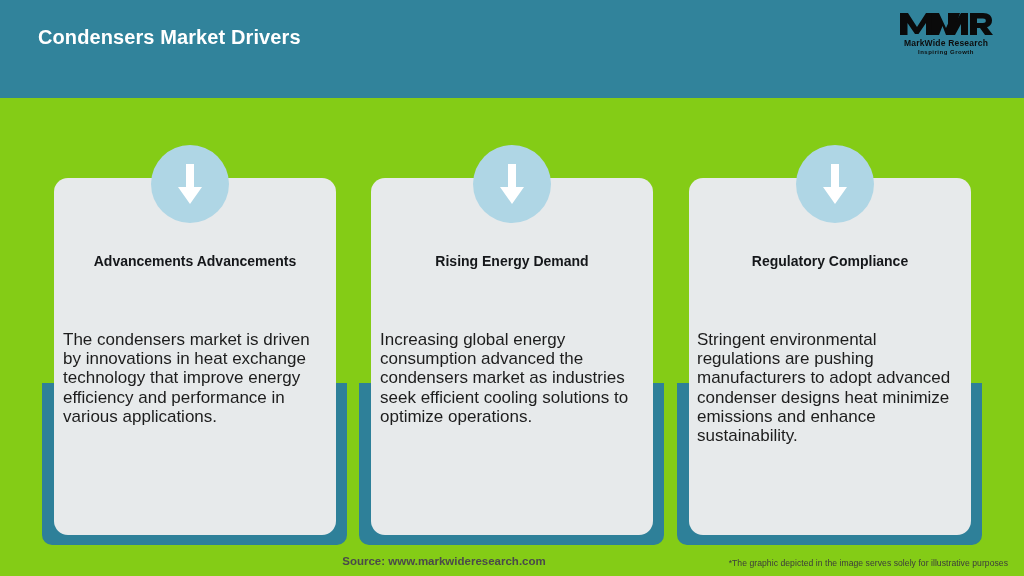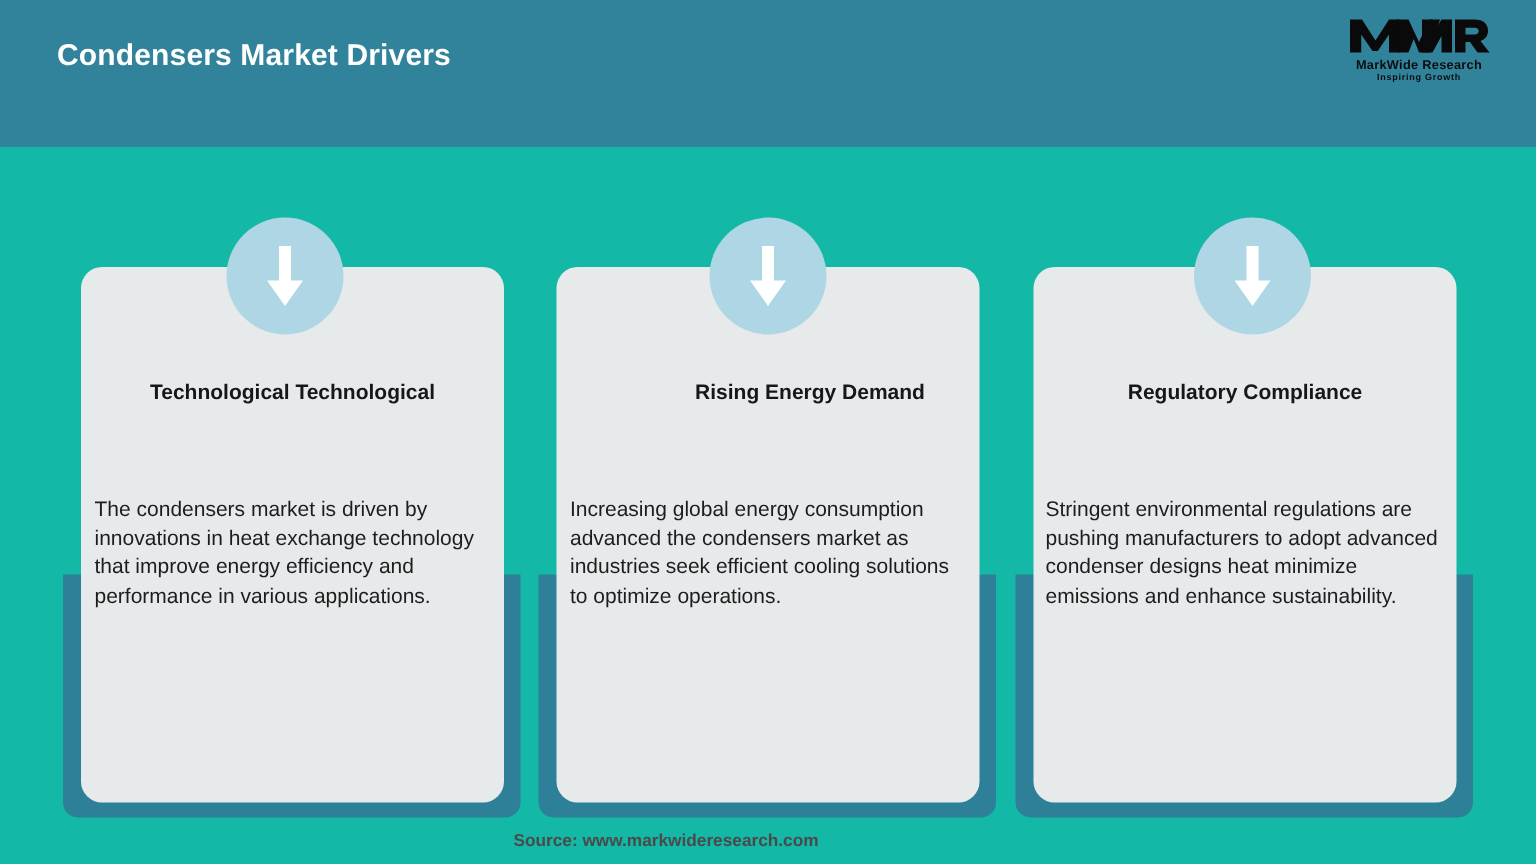--- a/index.html
+++ b/index.html
@@ -2,21 +2,21 @@
 <html><head>
 <meta charset="utf-8">
 <style>
   * { box-sizing: border-box; margin: 0; padding: 0; }
   html, body {
     width: 1024px; height: 576px;
     background: #ffffff;
     font-family: "Liberation Sans", sans-serif;
     overflow: hidden;
   }
-  .page { position: relative; width: 1024px; height: 576px; background: #14b8a6; }
+  .page { position: relative; width: 1024px; height: 576px; background: #84cc16; }
 
   
   .header {
     position: absolute; left: 0; top: 0;
     width: 1024px; height: 98px;
     background: #31839B;
   }
   .header-title {
     position: absolute; left: 38px; top: 26px;
     font-size: 20px; font-weight: bold; color: #ffffff;
@@ -63,21 +63,21 @@
   .arrow { width: 30px; height: 44px; display: block; }
   .card-title {
     position: absolute;
     text-align: center;
     font-size: 14px; font-weight: bold;
     color: #15171A;
     line-height: 18px;
   }
   .card-body {
     position: absolute;
-    font-size: 14px;
+    font-size: 17px;
     color: #1d1d1d;
     line-height: 19.2px;
     text-align: left;
   }
 
   
   .source {
     position: absolute; left: 0; top: 555px; width: 888px;
     text-align: center;
     font-size: 11.5px; font-weight: bold; color: #4a4a4a;
@@ -109,43 +109,44 @@
   </div>
 
   <div class="card-wrap">
     <div class="frame" style="left:42px; top:383px; width:305px; height:162px;"></div>
     <div class="card" style="left:54px; top:178px; width:282px; height:357px;"></div>
     <div class="circle" style="left:151px; top:145px;">
       <svg class="arrow" viewBox="0 0 30 44">
         <path d="M11 2 L19 2 L19 25 L27 25 L15 42 L3 25 L11 25 Z" fill="#ffffff"></path>
       </svg>
     </div>
-    <div class="card-title" style="left:54px; top:252px; width:282px;">Technological Technological</div>
+    <div class="card-title" style="left:54px; top:252px; width:282px;">Advancements Advancements</div>
     <div class="card-body" style="left:63px; top:330px; width:266px;">The condensers market is driven by innovations in heat exchange technology that improve energy efficiency and performance in various applications.</div>
   </div>
 
   <div class="card-wrap">
     <div class="frame" style="left:359px; top:383px; width:305px; height:162px;"></div>
     <div class="card" style="left:371px; top:178px; width:282px; height:357px;"></div>
     <div class="circle" style="left:473px; top:145px;">
       <svg class="arrow" viewBox="0 0 30 44">
         <path d="M11 2 L19 2 L19 25 L27 25 L15 42 L3 25 L11 25 Z" fill="#ffffff"></path>
       </svg>
     </div>
-    <div class="card-title" style="left:371px; top:252px; width:282px;margin-left:28px;">Rising Energy Demand</div>
+    <div class="card-title" style="left:371px; top:252px; width:282px;">Rising Energy Demand</div>
     <div class="card-body" style="left:380px; top:330px; width:266px;">Increasing global energy consumption advanced the condensers market as industries seek efficient cooling solutions to optimize operations.</div>
   </div>
 
   <div class="card-wrap">
     <div class="frame" style="left:677px; top:383px; width:305px; height:162px;"></div>
     <div class="card" style="left:689px; top:178px; width:282px; height:357px;"></div>
     <div class="circle" style="left:796px; top:145px;">
       <svg class="arrow" viewBox="0 0 30 44">
         <path d="M11 2 L19 2 L19 25 L27 25 L15 42 L3 25 L11 25 Z" fill="#ffffff"></path>
       </svg>
     </div>
     <div class="card-title" style="left:689px; top:252px; width:282px;">Regulatory Compliance</div>
     <div class="card-body" style="left:697px; top:330px; width:262px;">Stringent environmental regulations are pushing manufacturers to adopt advanced condenser designs heat minimize emissions and enhance sustainability.</div>
   </div>
 
   <div class="source">Source: www.markwideresearch.com</div>
+  <div class="disclaimer">*The graphic depicted in the image serves solely for illustrative purposes</div>
 
 </div>
 
 </body></html>

